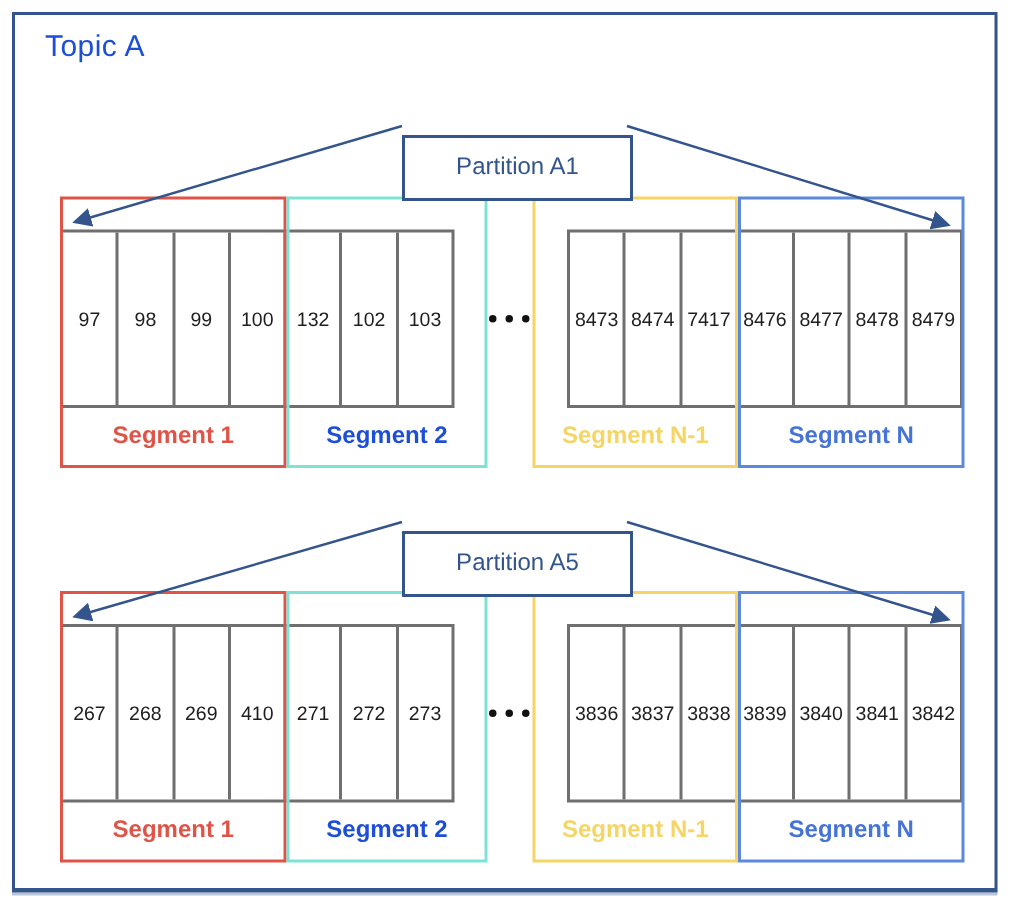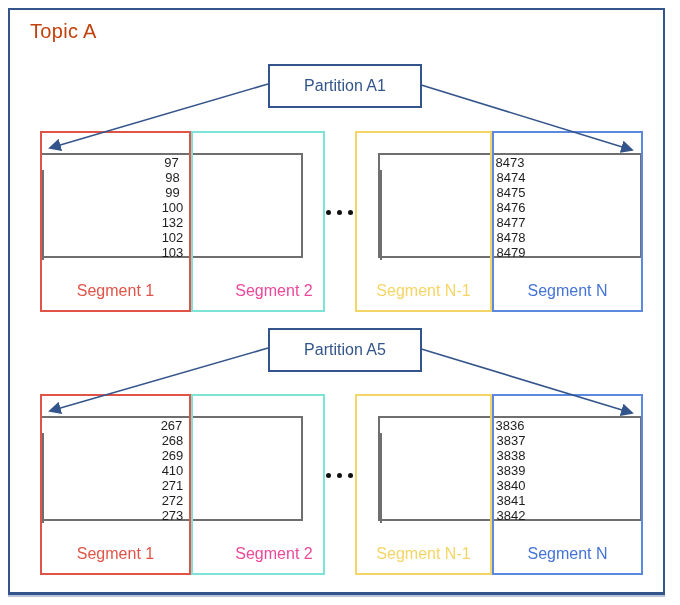--- a/index.html
+++ b/index.html
@@ -5,51 +5,51 @@
   html,body{margin:0;padding:0;background:#ffffff;}
   body{width:680px;height:605px;position:relative;overflow:hidden;
        font-family:"Liberation Sans","DejaVu Sans",sans-serif;}
   .stage{position:absolute;left:0;top:0;width:680px;height:605px;}
 
   
   .topic-box{position:absolute;left:8px;top:8px;width:653px;height:582px;
              border:2px solid #34558B;border-bottom-width:3px;
              box-shadow:0 2px 0 rgba(52,85,139,0.35);background:#ffffff;}
   .topic-title{position:absolute;left:30px;top:20px;font-size:20px;font-weight:500;
-               color:#c2410c;letter-spacing:.3px;z-index:2;}
+               color:#1d4ed8;letter-spacing:.3px;z-index:2;}
 
   
   .plabel{position:absolute;left:268px;width:150px;height:40px;background:#ffffff;
           border:2px solid #34558B;display:flex;align-items:center;justify-content:center;
-          z-index:6;}
+          z-index:6;margin-top:26px;}
   .plabel span{font-size:16px;font-weight:500;color:#34558B;}
 
   
   .segbox{position:absolute;height:181px;background:transparent;box-sizing:border-box;z-index:2;}
   .b-red   {border:2px solid #E05448;}
   .b-teal  {border:2px solid #7EE3D7;}
   .b-yellow{border:2px solid #F5D565;}
   .b-blue  {border:2px solid #5C89DE;}
 
   
-  .cellrow{position:absolute;height:105px;display:flex;box-sizing:border-box;
-           border:2px solid #6F6F6F;background:#ffffff;z-index:1;flex-direction:column;}
+  .cellrow{position:absolute;height:119px;display:flex;box-sizing:border-box;
+           border:2px solid #6F6F6F;background:#ffffff;z-index:1;}
   .cell{flex:1 1 0;display:flex;align-items:center;justify-content:center;
         font-size:13px;color:#1E1E1E;}
   .cell + .cell{border-left:2px solid #6F6F6F;}
 
   
   .dots{position:absolute;display:flex;gap:6px;z-index:4;}
   .dots i{display:block;width:5px;height:5px;border-radius:50%;background:#111111;}
 
   
   .seglabel{position:absolute;height:38px;line-height:38px;text-align:center;
-            font-size:16px;font-weight:400;z-index:3;}
+            font-size:16px;font-weight:700;z-index:3;}
   .t-red   {color:#E05448;}
-  .t-teal  {color:#ec4899;margin-left:16px;}
+  .t-teal  {color:#1d4ed8;}
   .t-yellow{color:#F5D565;text-align:center;}
   .t-blue  {color:#4574D6;}
 
   .arrows{position:absolute;left:0;top:0;width:680px;height:605px;z-index:5;pointer-events:none;}
 </style>
 </head>
 <body>
 
 <div class="stage">
 
@@ -77,21 +77,21 @@
 
   <div class="dots" style="left:326px;top:210px">
     <i></i>
       <i></i>
       <i></i>
   </div>
 
   <div class="cellrow" style="left:378px;top:153px;width:264px">
     <div class="cell">8473</div>
     <div class="cell">8474</div>
-    <div class="cell">8475</div>
+    <div class="cell">7417</div>
     <div class="cell">8476</div>
     <div class="cell">8477</div>
     <div class="cell">8478</div>
     <div class="cell">8479</div>
   </div>
 
   <div class="seglabel t-red" style="left:40px;top:272px;width:151px">Segment 1</div>
   <div class="seglabel t-teal" style="left:191px;top:272px;width:134px">Segment 2</div>
   <div class="seglabel t-yellow" style="left:355px;top:272px;width:137px">Segment N-1</div>
   <div class="seglabel t-blue" style="left:492px;top:272px;width:151px">Segment N</div>

